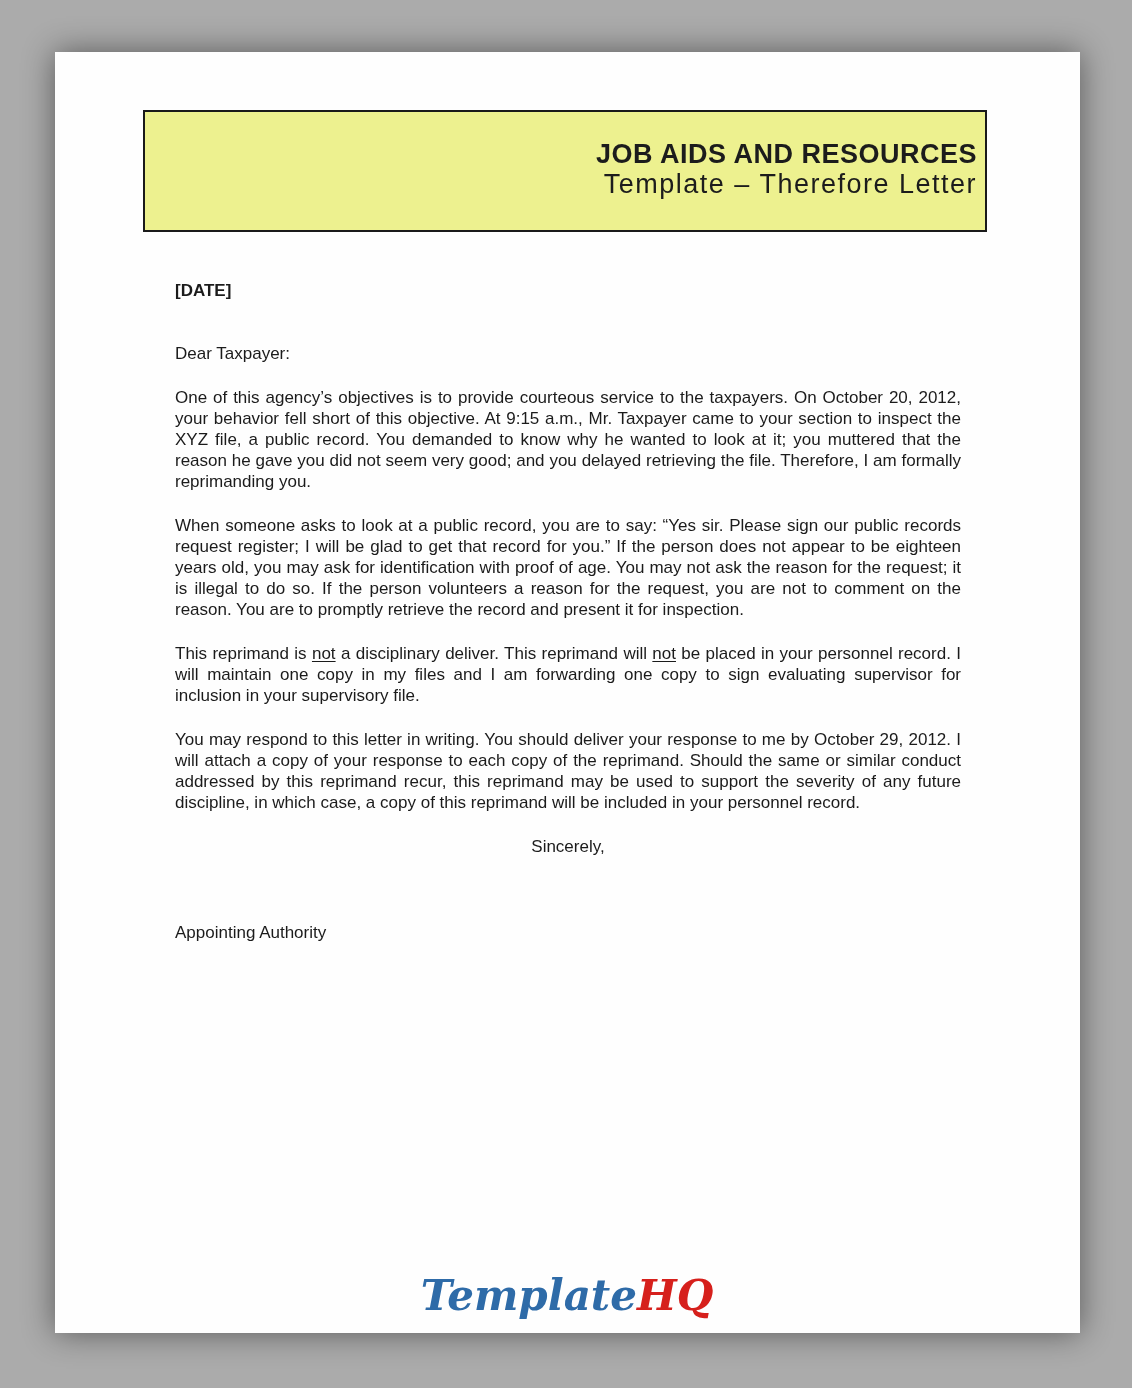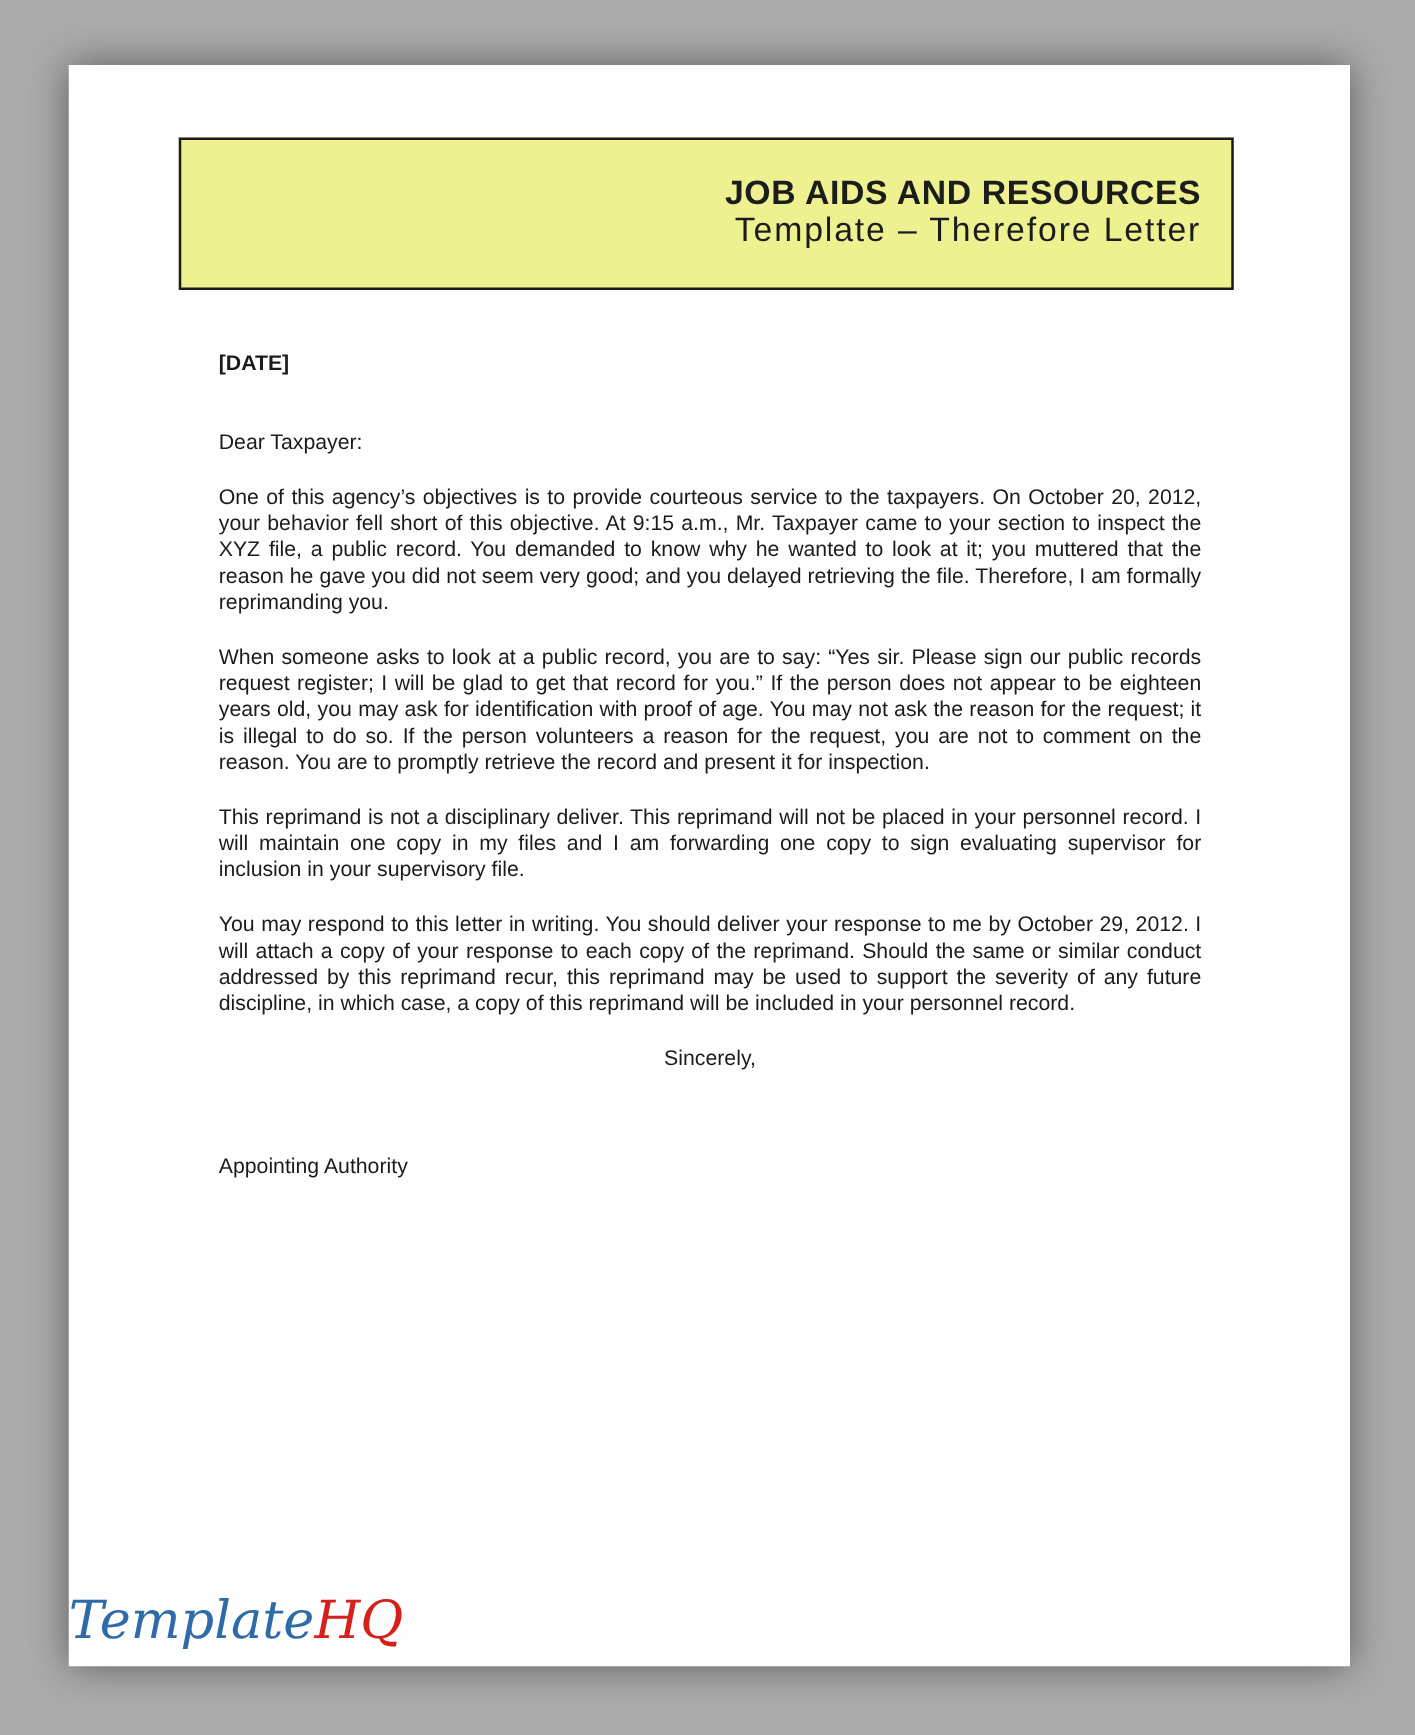--- a/index.html
+++ b/index.html
@@ -26,21 +26,21 @@
   .banner {
     position: absolute;
     left: 88px;
     top: 58px;
     width: 844px;
     height: 122px;
     box-sizing: border-box;
     background: #EDF18F;
     border: 2px solid #1A1A1A;
     text-align: right;
-    padding: 27px 24px 0 0;
+    padding: 27px 8px 0 0;
     color: #1C1C1C;
   }
   .banner-title {
     font-size: 27px;
     font-weight: 800;
     letter-spacing: 0.5px;
     line-height: 30px;
     white-space: nowrap;
   }
   .banner-subtitle {
@@ -72,33 +72,35 @@
   .letter p.closing-line,
   .letter p.signature-line,
   .letter p.cc-line {
     text-align: left;
   }
   .letter p.closing-line {
     margin-bottom: 65px;
     text-align: center;
   }
   .u {
+    text-decoration: underline;
     text-underline-offset: 2px;
   }
   .cc-label {
     display: inline-block;
     width: 60px;
   }
   .logo {
     position: absolute;
     left: 0;
     right: 1px;
     top: 1222px;
+    text-align: center;
     font-family: "DejaVu Serif", serif;
-    font-weight: normal;
+    font-weight: bold;
     font-style: italic;
     font-size: 42px;
     letter-spacing: 0px;
     line-height: 44px;
   }
 </style>
 </head>
 <body style="background: rgb(171, 171, 171);">
 
 <div class="paper">

